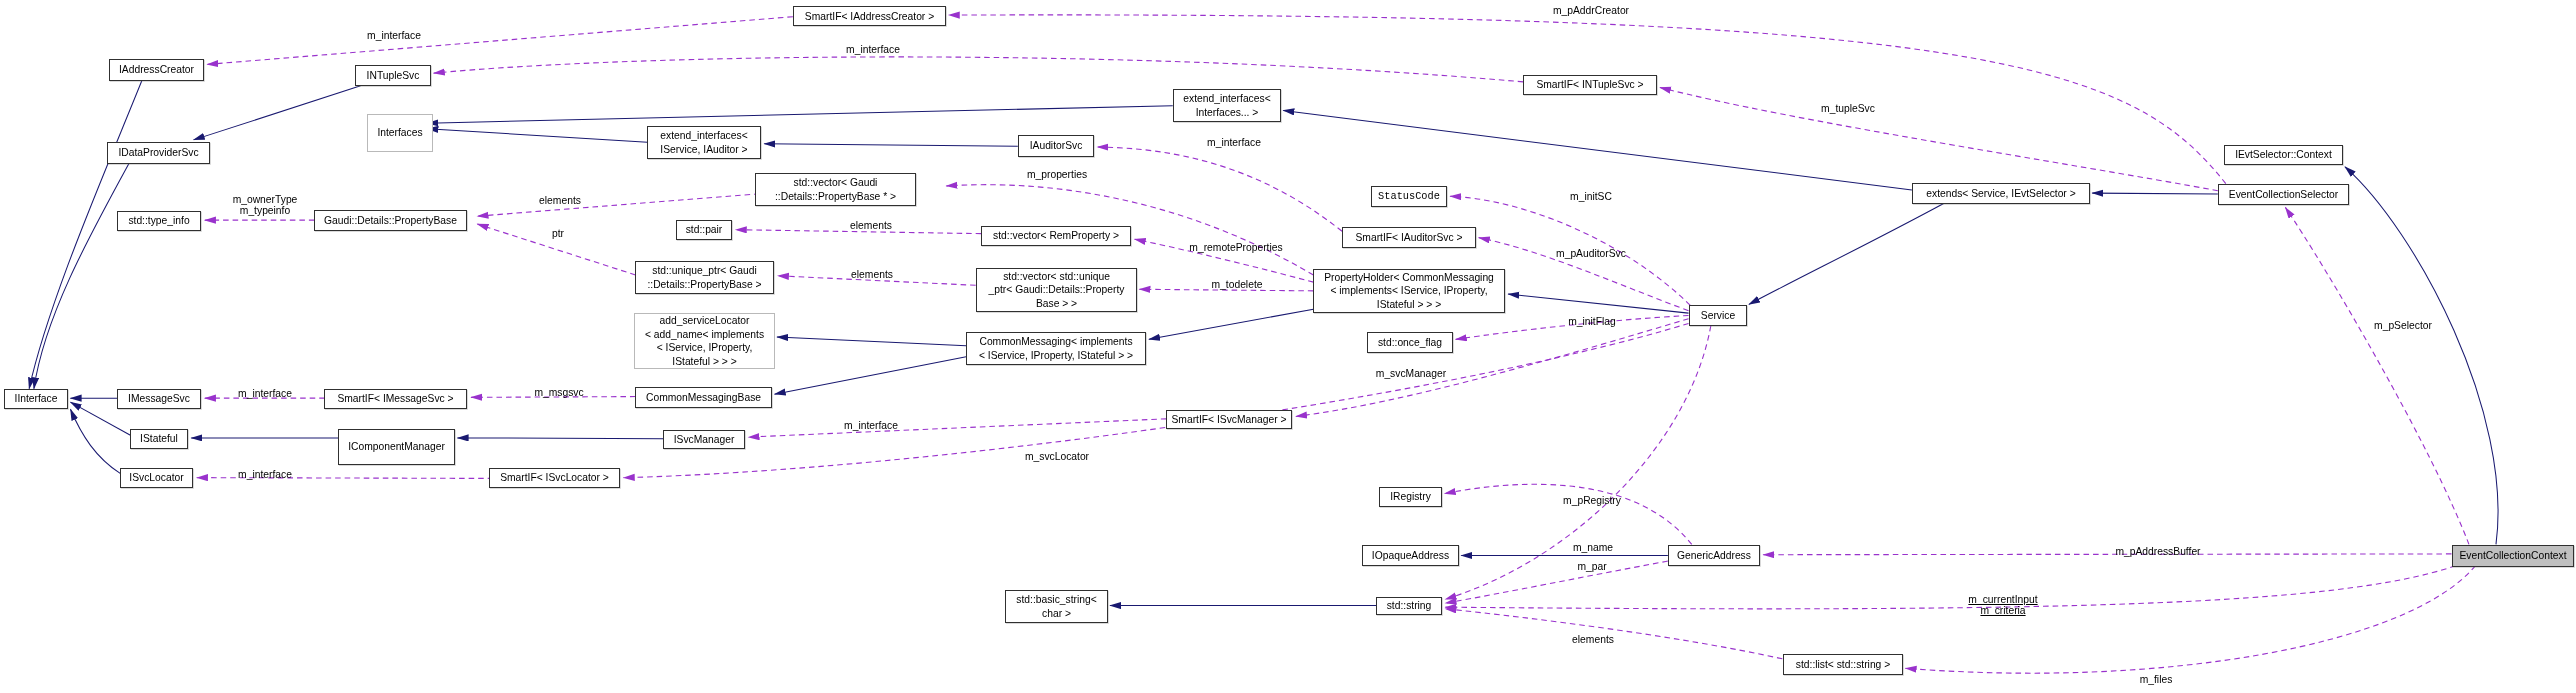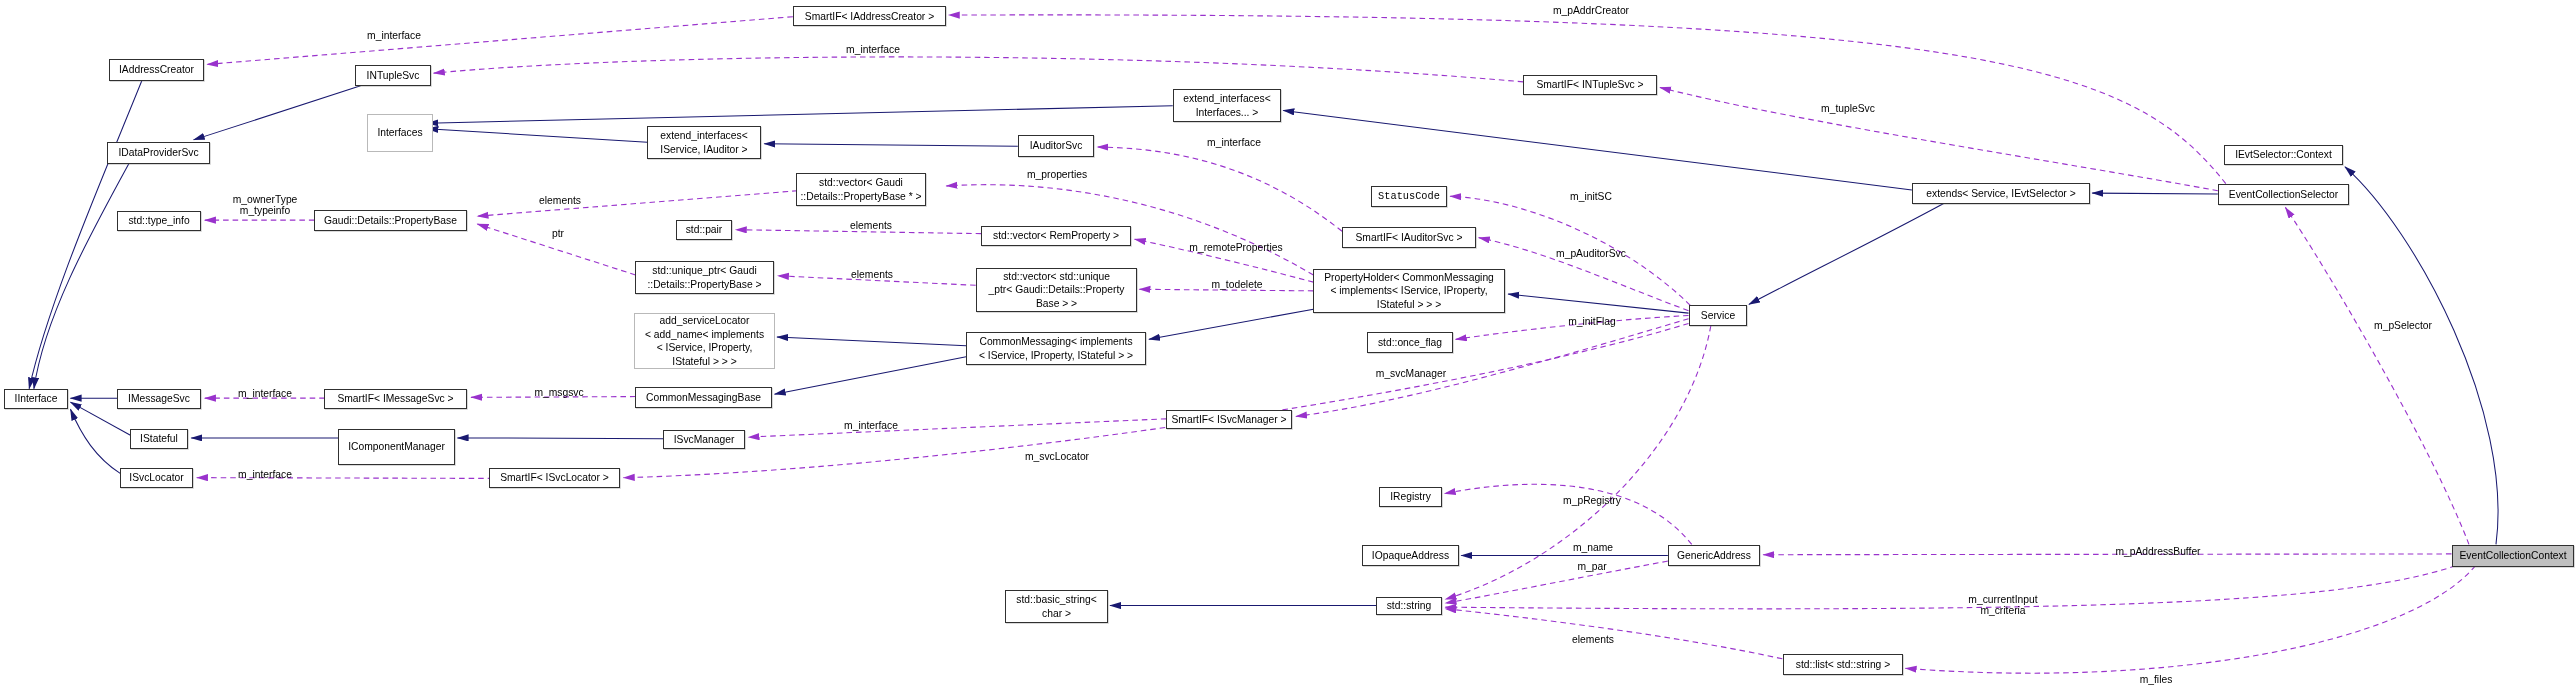--- a/index.html
+++ b/index.html
@@ -102,21 +102,21 @@
     <div class="edge-label" style="left: 559px; top: 392px;">m_msgsvc</div>
     <div class="edge-label" style="left: 871px; top: 425px;">m_interface</div>
     <div class="edge-label" style="left: 1411px; top: 373px;">m_svcManager</div>
     <div class="edge-label" style="left: 265px; top: 474px;">m_interface</div>
     <div class="edge-label" style="left: 1057px; top: 456px;">m_svcLocator</div>
     <div class="edge-label" style="left: 1592px; top: 321px;">m_initFlag</div>
     <div class="edge-label" style="left: 1592px; top: 500px; text-align: right;">m_pRegistry</div>
     <div class="edge-label" style="left: 1593px; top: 516px; margin-top: 31px;">m_name</div>
     <div class="edge-label" style="left: 1592px; top: 566px;">m_par</div>
     <div class="edge-label" style="left: 2158px; top: 551px;">m_pAddressBuffer</div>
-    <div class="edge-label" style="left: 2003px; top: 605px;">m_currentInput
+    <div class="edge-label" style="left: 2003px; top: 605px; text-decoration: underline;">m_currentInput
 m_criteria</div>
     <div class="edge-label" style="left: 2156px; top: 679px;">m_files</div>
     <div class="edge-label" style="left: 1593px; top: 639px;">elements</div>
     <div class="edge-label" style="left: 2403px; top: 325px;">m_pSelector</div>
     <div class="node normal" style="left: 4px; top: 389px; width: 64px; height: 20px;">IInterface</div>
     <div class="node normal" style="left: 109px; top: 59px; width: 95px; height: 21.5px;">IAddressCreator</div>
     <div class="node normal" style="left: 107px; top: 142px; width: 103px; height: 21.5px;">IDataProviderSvc</div>
     <div class="node normal" style="left: 117px; top: 211px; width: 84px; height: 20px;">std::type_info</div>
     <div class="node normal" style="left: 117px; top: 389px; width: 84px; height: 20px;">IMessageSvc</div>
     <div class="node normal" style="left: 130px; top: 429px; width: 58px; height: 20px;">IStateful</div>
@@ -132,21 +132,21 @@
 IService, IAuditor &gt;</div>
     <div class="node normal" style="left: 635px; top: 261px; width: 139px; height: 33px;">std::unique_ptr&lt; Gaudi
 ::Details::PropertyBase &gt;</div>
     <div class="node gray" style="left: 634px; top: 313px; width: 141px; height: 56px;">add_serviceLocator
 &lt; add_name&lt; implements
 &lt; IService, IProperty,
 IStateful &gt; &gt; &gt;</div>
     <div class="node normal" style="left: 635px; top: 387px; width: 137px; height: 20.7px;">CommonMessagingBase</div>
     <div class="node normal" style="left: 663px; top: 430px; width: 82px; height: 19px;">ISvcManager</div>
     <div class="node normal" style="left: 793px; top: 6.4px; width: 153px; height: 20px;">SmartIF&lt; IAddressCreator &gt;</div>
-    <div class="node normal" style="left: 796px; top: 173px; width: 130px; height: 33px;">std::vector&lt; Gaudi
+    <div class="node normal" style="left: 755px; top: 173px; width: 161px; height: 33px;">std::vector&lt; Gaudi
 ::Details::PropertyBase * &gt;</div>
     <div class="node normal" style="left: 1005px; top: 590px; width: 103px; height: 33px;">std::basic_string&lt;
 char &gt;</div>
     <div class="node normal" style="left: 981px; top: 226px; width: 150px; height: 20px;">std::vector&lt; RemProperty &gt;</div>
     <div class="node normal" style="left: 976px; top: 268px; width: 161px; height: 44px;">std::vector&lt; std::unique
 _ptr&lt; Gaudi::Details::Property
 Base &gt; &gt;</div>
     <div class="node normal" style="left: 966px; top: 332px; width: 180px; height: 33px;">CommonMessaging&lt; implements
 &lt; IService, IProperty, IStateful &gt; &gt;</div>
     <div class="node normal" style="left: 1018px; top: 135px; width: 76px; height: 21.5px;">IAuditorSvc</div>

